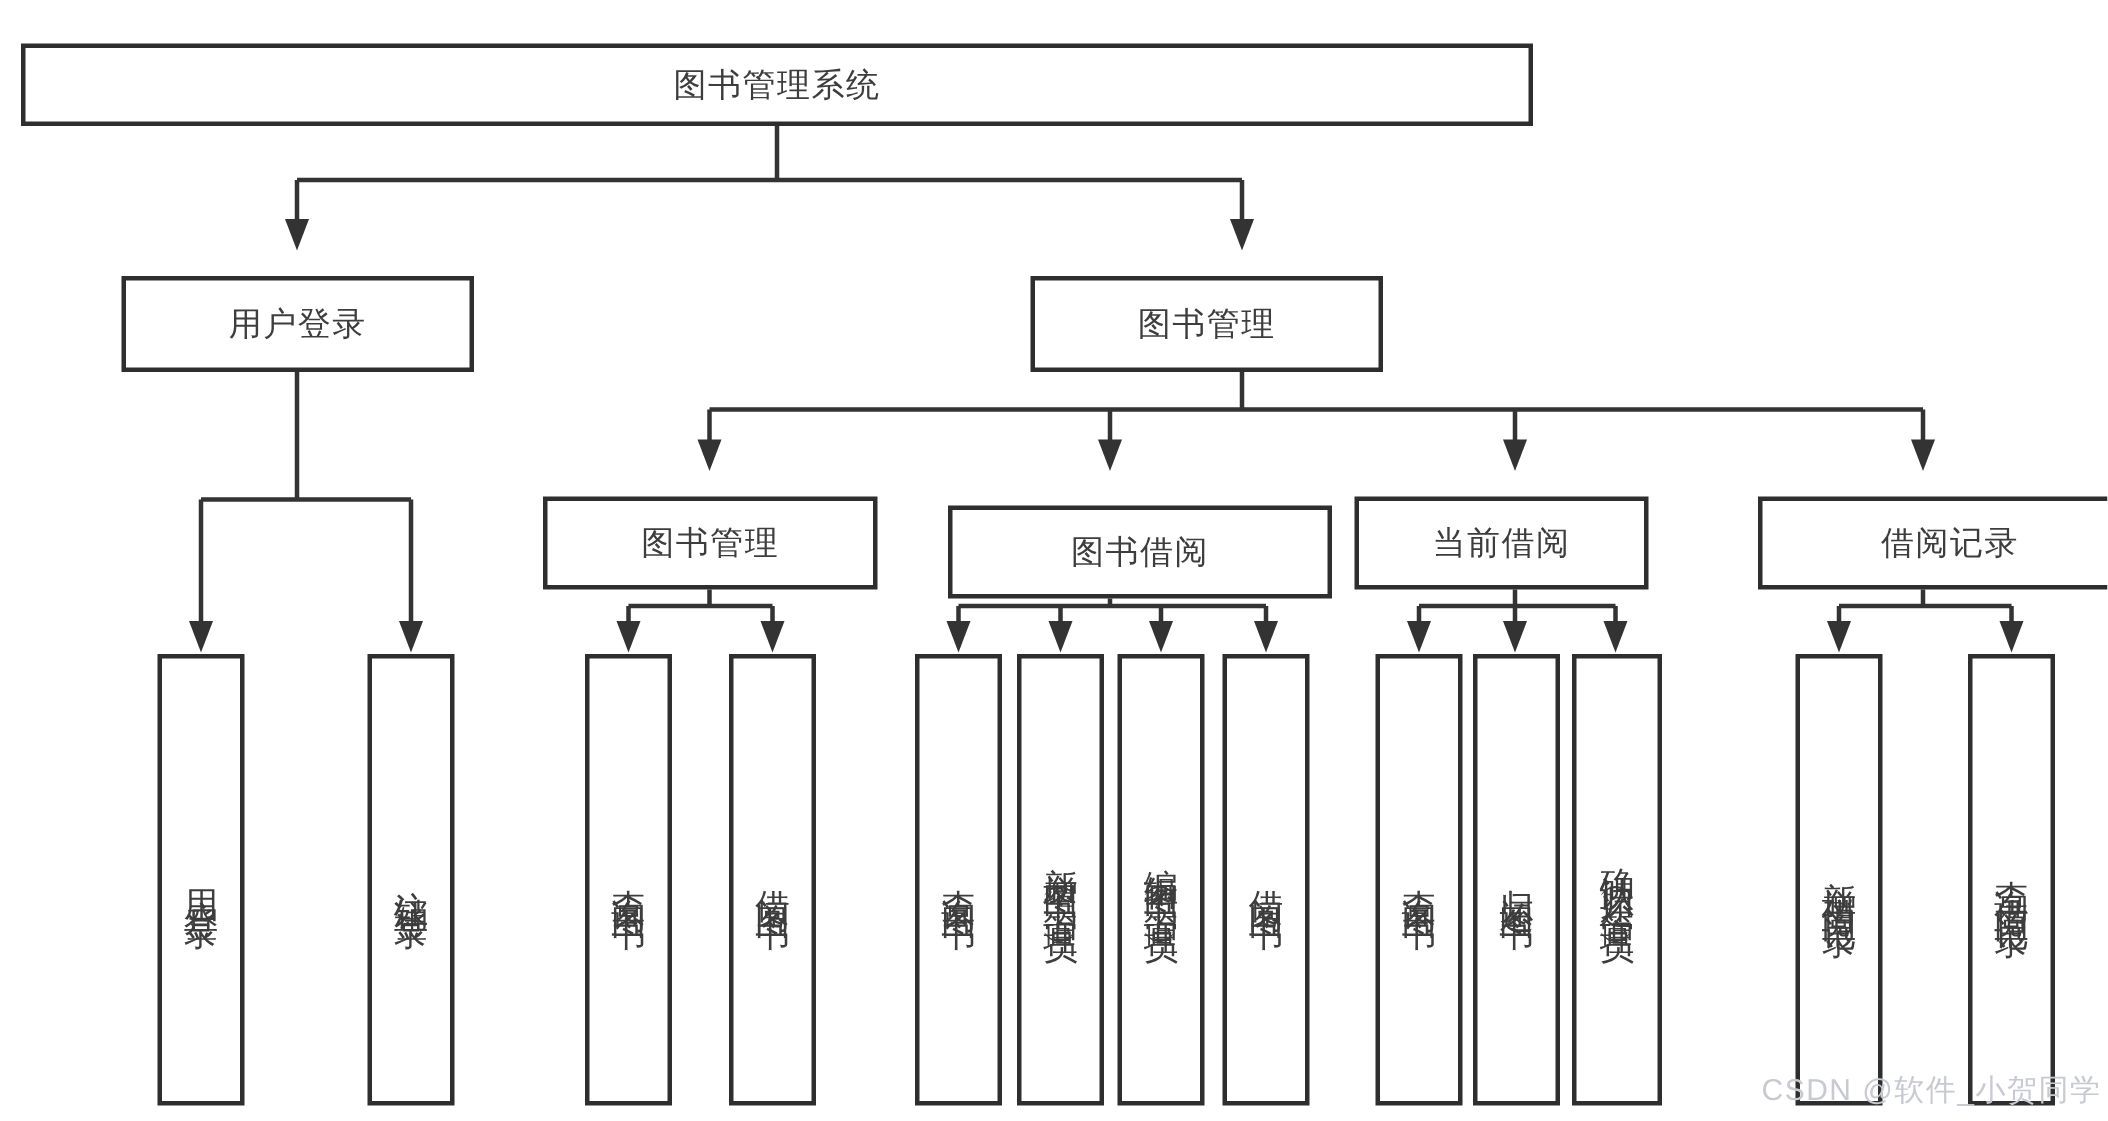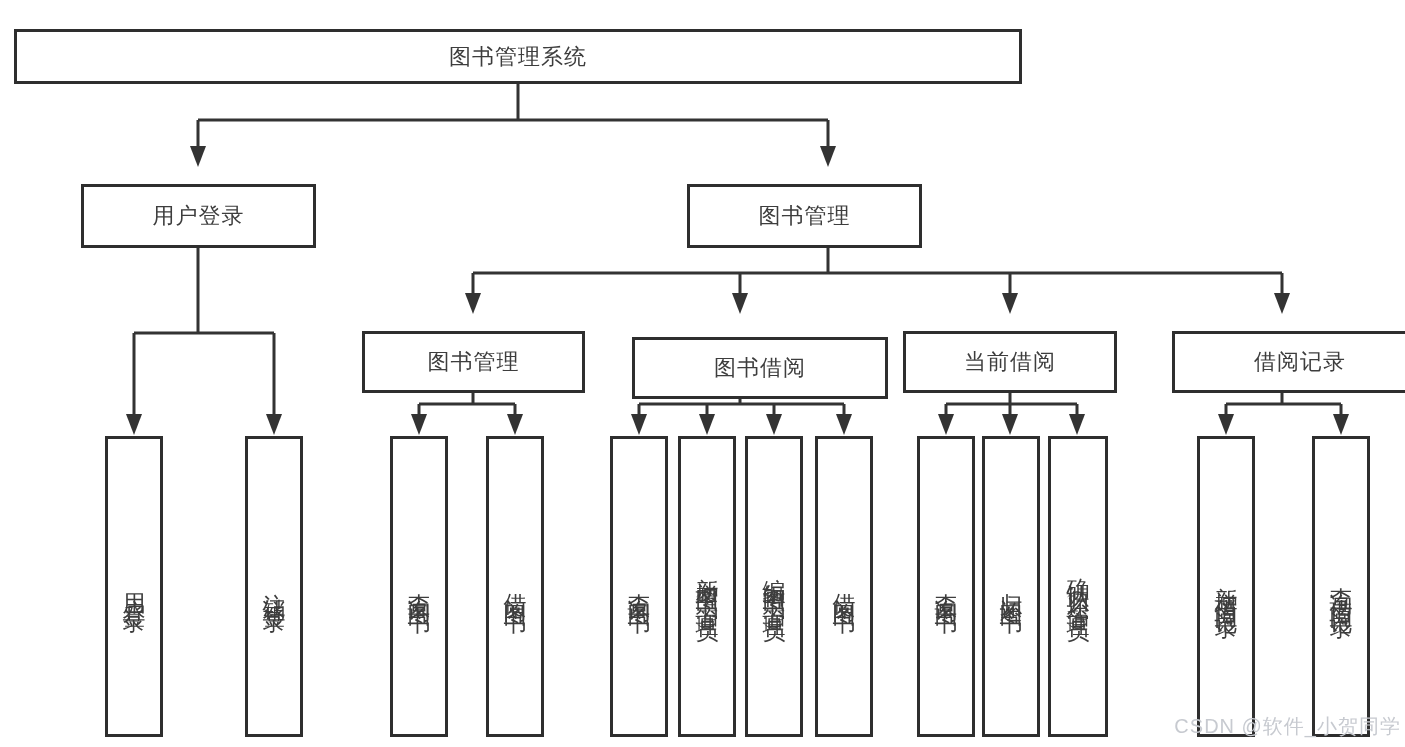--- a/index.html
+++ b/index.html
@@ -101,21 +101,21 @@
   <div class="box hbox" style="left:687px;top:168px;width:235px;height:64px">
     <span>图书管理</span>
   </div>
 
   <div class="box hbox" style="left:362px;top:315px;width:223px;height:62px">
     <span>图书管理</span>
   </div>
   <div class="box hbox" style="left:632px;top:321px;width:256px;height:62px">
     <span>图书借阅</span>
   </div>
-  <div class="box hbox" style="left:903px;top:315px;width:214px;height:62px">
+  <div class="box hbox" style="left:903px;top:315px;width:196px;height:62px">
     <span>当前借阅</span>
   </div>
   <div class="box hbox" style="left:1172px;top:315px;width:256px;height:62px">
     <span>借阅记录</span>
   </div>
 
   <div class="box vbox" style="left:105px;top:436px;width:58px;height:301px">
     <span class="vtext">用户登录</span>
   </div>
   <div class="box vbox" style="left:245px;top:436px;width:58px;height:301px">

